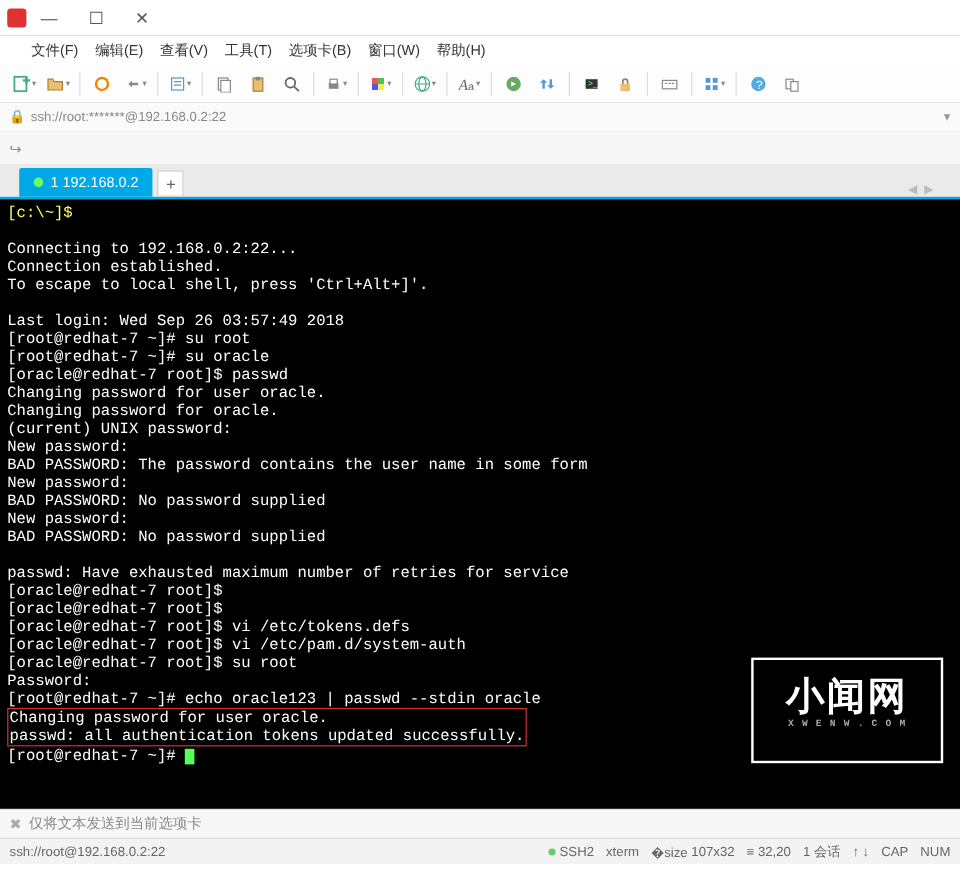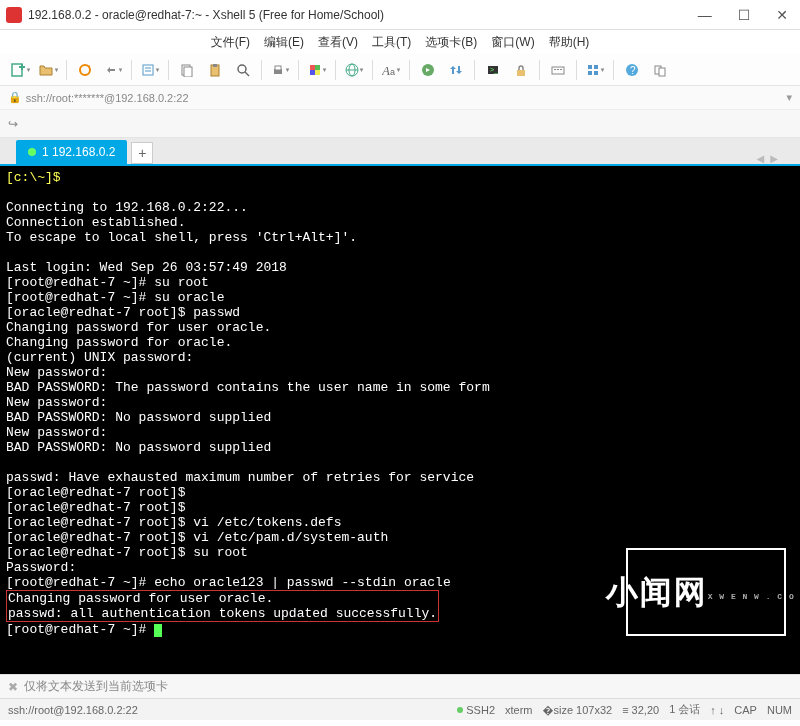--- a/index.html
+++ b/index.html
@@ -2,21 +2,21 @@
 <html><head>
 <meta charset="utf-8">
 <style>
 * { margin: 0; padding: 0; box-sizing: border-box; }
 body { font-family: "Microsoft YaHei", Arial, sans-serif; font-size: 12px; background: #fff; width: 800px; height: 726px; overflow: hidden; position: relative; }
 .titlebar { height: 30px; background: #fff; border-bottom: 1px solid #e0e0e0; display: flex; align-items: center; padding: 0 6px; }
 .titlebar .app-icon { width: 16px; height: 16px; background: #d33; border-radius: 3px; margin-right: 6px; }
 .titlebar .title { flex: 1; color: #333; font-size: 12px; }
 .titlebar .win-btns { display: flex; gap: 14px; color: #555; font-size: 14px; }
 .titlebar .win-btns span { cursor: pointer; padding: 2px 6px; }
-.menubar { height: 24px; background: #fff; display: flex; align-items: center; padding: 0 26px; gap: 14px; color: #333; justify-content: center; }
+.menubar { height: 24px; background: #fff; display: flex; align-items: center; padding: 0 26px; gap: 14px; color: #333; }
 .menubar span { cursor: pointer; }
 .toolbar { height: 32px; background: #fdfdfd; border-bottom: 1px solid #e5e5e5; display: flex; align-items: center; padding: 0 8px; gap: 4px; }
 .tb-btn { width: 24px; height: 24px; display: flex; align-items: center; justify-content: center; cursor: pointer; color: #555; }
 .tb-sep { width: 1px; height: 20px; background: #ddd; margin: 0 2px; }
 .tb-btn .dd { font-size: 7px; margin-left: 1px; color: #888; }
 .addrbar { height: 24px; background: #fafafa; border-bottom: 1px solid #eee; display: flex; align-items: center; padding: 0 8px; color: #888; font-size: 11px; }
 .addrbar .lock { margin-right: 4px; }
 .addrbar .expand { margin-left: auto; color: #999; }
 .hintbar { height: 28px; background: #f7f7f7; border-bottom: 1px solid #e5e5e5; display: flex; align-items: center; padding: 0 8px; color: #888; font-size: 12px; }
 .hintbar .arrow-icon { margin-right: 6px; }
@@ -24,37 +24,36 @@
 .tab { height: 24px; padding: 0 12px; background: #00a8e6; color: #fff; display: flex; align-items: center; font-size: 12px; border-top-left-radius: 2px; border-top-right-radius: 2px; cursor: pointer; }
 .tab .dot { width: 8px; height: 8px; background: #6f6; border-radius: 50%; margin-right: 6px; }
 .tab-add { height: 22px; width: 22px; display: flex; align-items: center; justify-content: center; background: #fff; border: 1px solid #ccc; margin-left: 4px; cursor: pointer; color: #666; font-size: 14px; }
 .tab-nav { margin-left: auto; display: flex; gap: 6px; color: #bbb; font-size: 10px; padding-right: 6px; }
 .terminal { background: #000; color: #ccc; font-family: "Consolas", "Courier New", monospace; font-size: 13px; line-height: 15px; padding: 4px 6px; height: 508px; white-space: pre; overflow: hidden; position: relative; }
 .t-yellow { color: #ffff55; }
 .t-green { color: #55ff55; }
 .t-white { color: #ffffff; }
 .cursor { display: inline-block; width: 8px; height: 13px; background: #55ff55; vertical-align: text-bottom; }
 .redbox { border: 1px solid #c33; display: inline-block; padding: 0 1px; }
-.watermark { position: absolute; right: 14px; bottom: 38px; width: 160px; height: 88px; background: rgba(0,0,0,0.85); border: 2px solid #fff; display: flex; flex-direction: row; align-items: center; justify-content: center; color: #fff; font-weight: bold; }
+.watermark { position: absolute; right: 14px; bottom: 38px; width: 160px; height: 88px; background: rgba(0,0,0,0.85); border: 2px solid #fff; display: flex; flex-direction: column; align-items: center; justify-content: center; color: #fff; font-weight: bold; }
 .watermark .big { font-size: 32px; letter-spacing: 2px; font-family: "SimHei", sans-serif; }
 .watermark .small { font-size: 8px; letter-spacing: 1px; color: #aaa; margin-top: 8px; }
 .infobar { height: 24px; background: #f7f7f7; border-top: 1px solid #e0e0e0; display: flex; align-items: center; padding: 0 8px; color: #888; font-size: 12px; }
 .infobar .x-icon { margin-right: 6px; color: #aaa; }
 .statusbar { height: 22px; background: #f3f3f3; border-top: 1px solid #ddd; display: flex; align-items: center; padding: 0 8px; color: #666; font-size: 11px; gap: 10px; }
 .statusbar .seg { display: flex; align-items: center; gap: 3px; }
 .statusbar .spacer { flex: 1; }
 .statusbar .ind { width: 6px; height: 6px; background: #6c6; border-radius: 50%; }
 svg { display: block; }
 </style>
 </head>
 <body>
 
 <div class="titlebar">
   <div class="app-icon"></div>
-  <div class="title">192.168.0.2 - oracle@redhat-7:~ - Xshell 5 (Free for Home/School)</div>
   <div class="win-btns">
     <span>—</span>
     <span>☐</span>
     <span>✕</span>
   </div>
 </div>
 
 <div class="menubar">
   <span>文件(F)</span>
   <span>编辑(E)</span>

